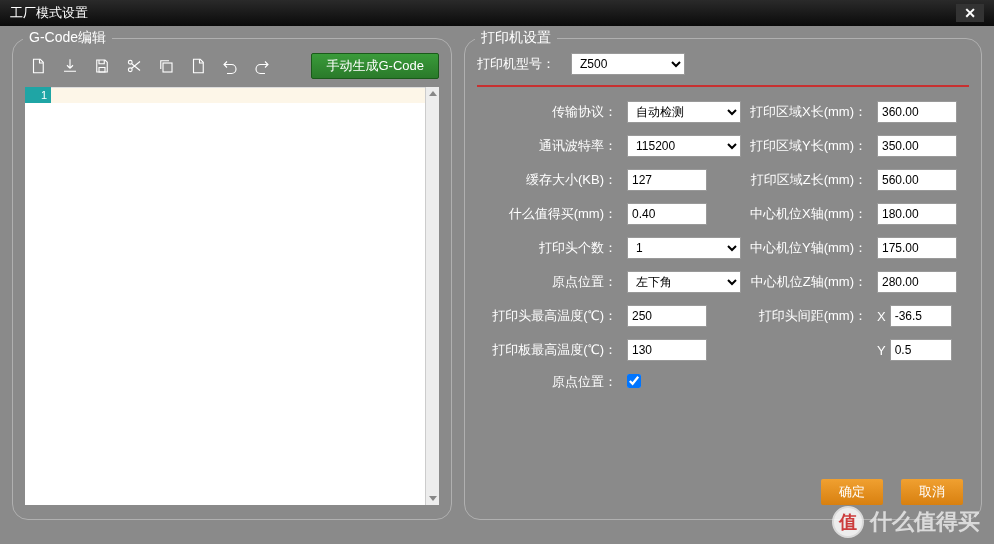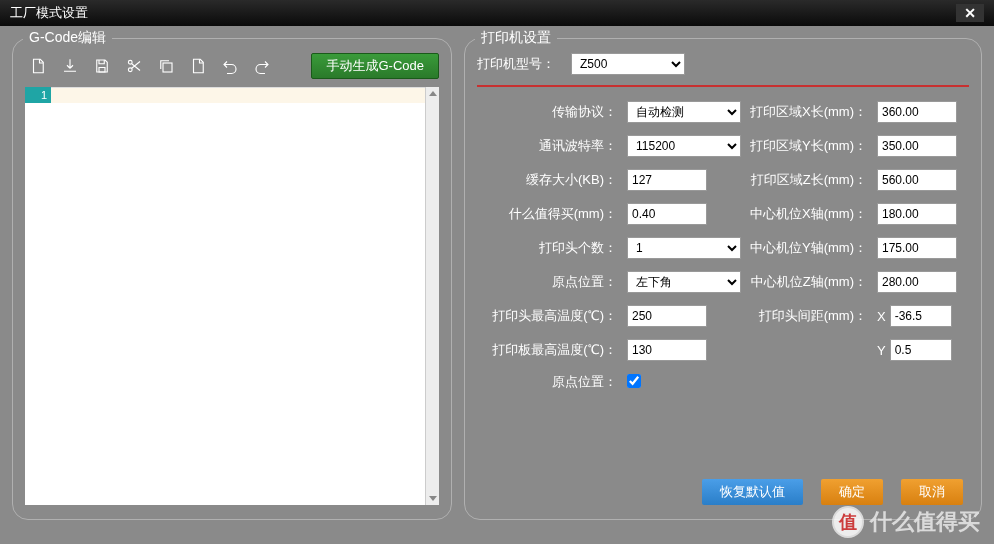--- a/index.html
+++ b/index.html
@@ -338,21 +338,20 @@
         <input type="text" value="0.5" style="">
       </div>
 
       <div class="lbl">原点位置：</div>
       <div><input type="checkbox" checked="" style=""></div>
       <div></div>
         <div></div>
     </div>
 
     <div class="btn-row">
-      <button class="btn btn-restore">恢复默认值</button>
       <button class="btn btn-ok">确定</button>
       <button class="btn btn-cancel">取消</button>
     </div>
   </div>
 </div>
 
 <div class="watermark">
   <div class="wm-badge">值</div>
   <span>什么值得买</span>
 </div>

